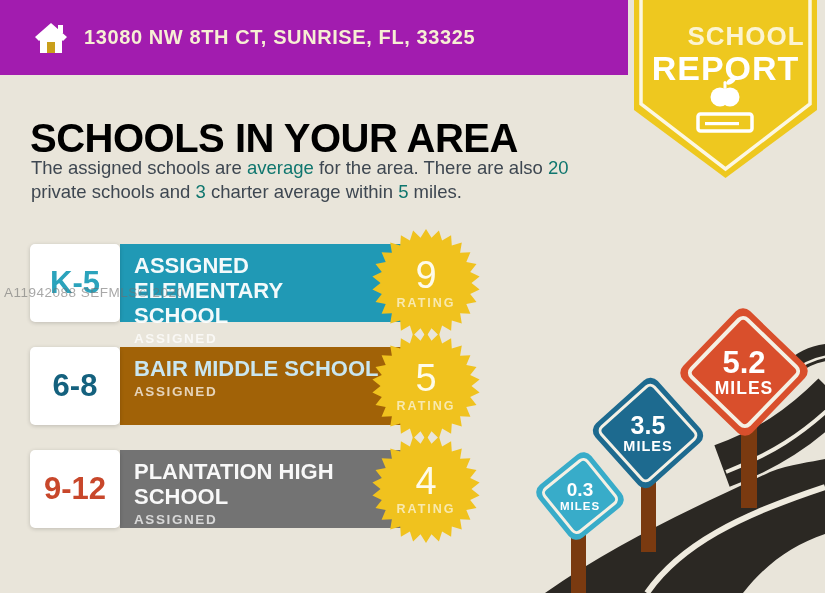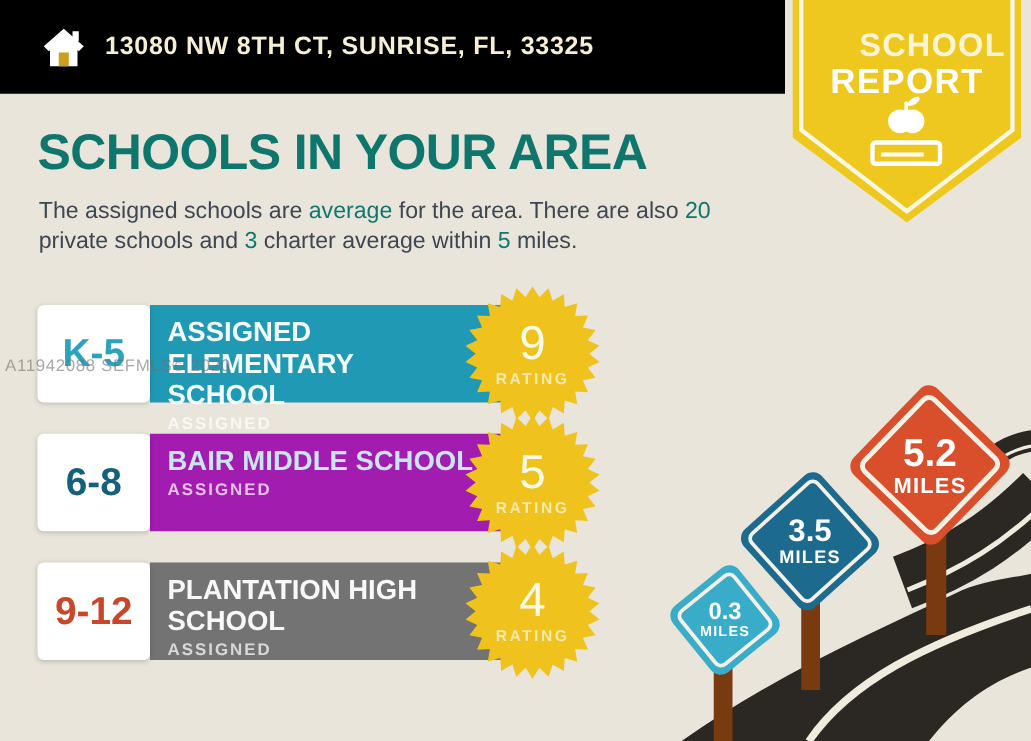--- a/index.html
+++ b/index.html
@@ -1,47 +1,47 @@
 <!DOCTYPE html>
 <html><head>
 <meta charset="utf-8">
 <style>
   html,body{margin:0;padding:0;background:#cfcbc2;}
   .canvas{position:relative;width:825px;height:593px;background:#E9E5DA;overflow:hidden;
           font-family:"Liberation Sans",sans-serif;}
 
   
-  .header{position:absolute;left:0;top:0;width:628px;height:75px;background:#000000;
+  .header{position:absolute;left:0;top:0;width:628px;height:75px;background:#a21caf;
           display:flex;align-items:center;gap:15px;padding-left:33px;box-sizing:border-box;}
   .addr{color:#F7EFD4;font-size:20px;letter-spacing:0.6px;font-weight:600;}
 
   
   .pennant{position:absolute;left:634px;top:0;width:183px;height:185px;}
   .pennant-text{position:absolute;left:634px;top:22px;width:183px;text-align:center;line-height:1.08;}
   .pt1{color:rgba(255,255,255,0.8);font-size:26px;font-weight:600;letter-spacing:1px;padding-left:41px;}
-  .pt2{color:#ffffff;font-size:28px;font-weight:800;letter-spacing:1px;}
-
-  
-  .title{position:absolute;left:30px;top:100px;font-size:40px;font-weight:800;color:#0f766e;letter-spacing:-0.5px;}
+  .pt2{color:#ffffff;font-size:34px;font-weight:800;letter-spacing:1px;}
+
+  
+  .title{position:absolute;left:30px;top:116px;font-size:40px;font-weight:800;color:#000000;letter-spacing:-0.5px;}
   .subtitle{position:absolute;left:31px;top:156px;font-size:18.5px;color:#3E4751;line-height:1.32;width:595px;}
   .accent{color:#0f766e;font-weight:400;}
 
   
   .watermark{position:absolute;left:4px;top:285px;font-size:13.5px;color:#6f6f6f;opacity:0.6;
              letter-spacing:0.5px;z-index:30;}
 
   
   .rows{position:absolute;left:30px;top:244px;z-index:5;}
   .row{position:relative;display:flex;height:78px;margin-bottom:25px;width:480px;}
   .grade{width:90px;background:#ffffff;border-radius:5px;box-shadow:0 1px 4px rgba(0,0,0,0.18);
          display:flex;align-items:center;justify-content:center;font-size:31px;font-weight:600;
          position:relative;z-index:1;}
   .bar{width:292px;padding:9px 0 0 14px;box-sizing:border-box;}
   .row1 .bar{background:#2099B5}.row1 .grade{color:#2BA3BC}
-  .row2 .bar{background:#a21caf}.row2 .grade{color:#14617E}
+  .row2 .bar{background:#a16207}.row2 .grade{color:#14617E}
   .row3 .bar{background:#737373}.row3 .grade{color:#C8472B}
   .name{color:rgba(255,255,255,0.95);font-size:22px;font-weight:600;line-height:1.14;}
   .row1 .name{max-width:235px}.row3 .name{max-width:235px}.row2 .name{max-width:280px;color:#C9E6F0;}
   .status{color:rgba(255,255,255,0.72);font-size:13.5px;letter-spacing:1.6px;margin-top:3px;font-weight:600;}
 
   
   .burst-wrap{position:absolute;left:341px;top:-16px;width:110px;height:110px;z-index:2;}
   .rating{position:absolute;inset:0;display:flex;flex-direction:column;align-items:center;justify-content:center;}
   .rating-num{font-size:38px;color:#FEFBEA;font-weight:500;line-height:1;}
   .rating-label{font-size:12.5px;color:#F8E9AE;letter-spacing:2px;font-weight:600;margin-top:2px;text-align:center;}

